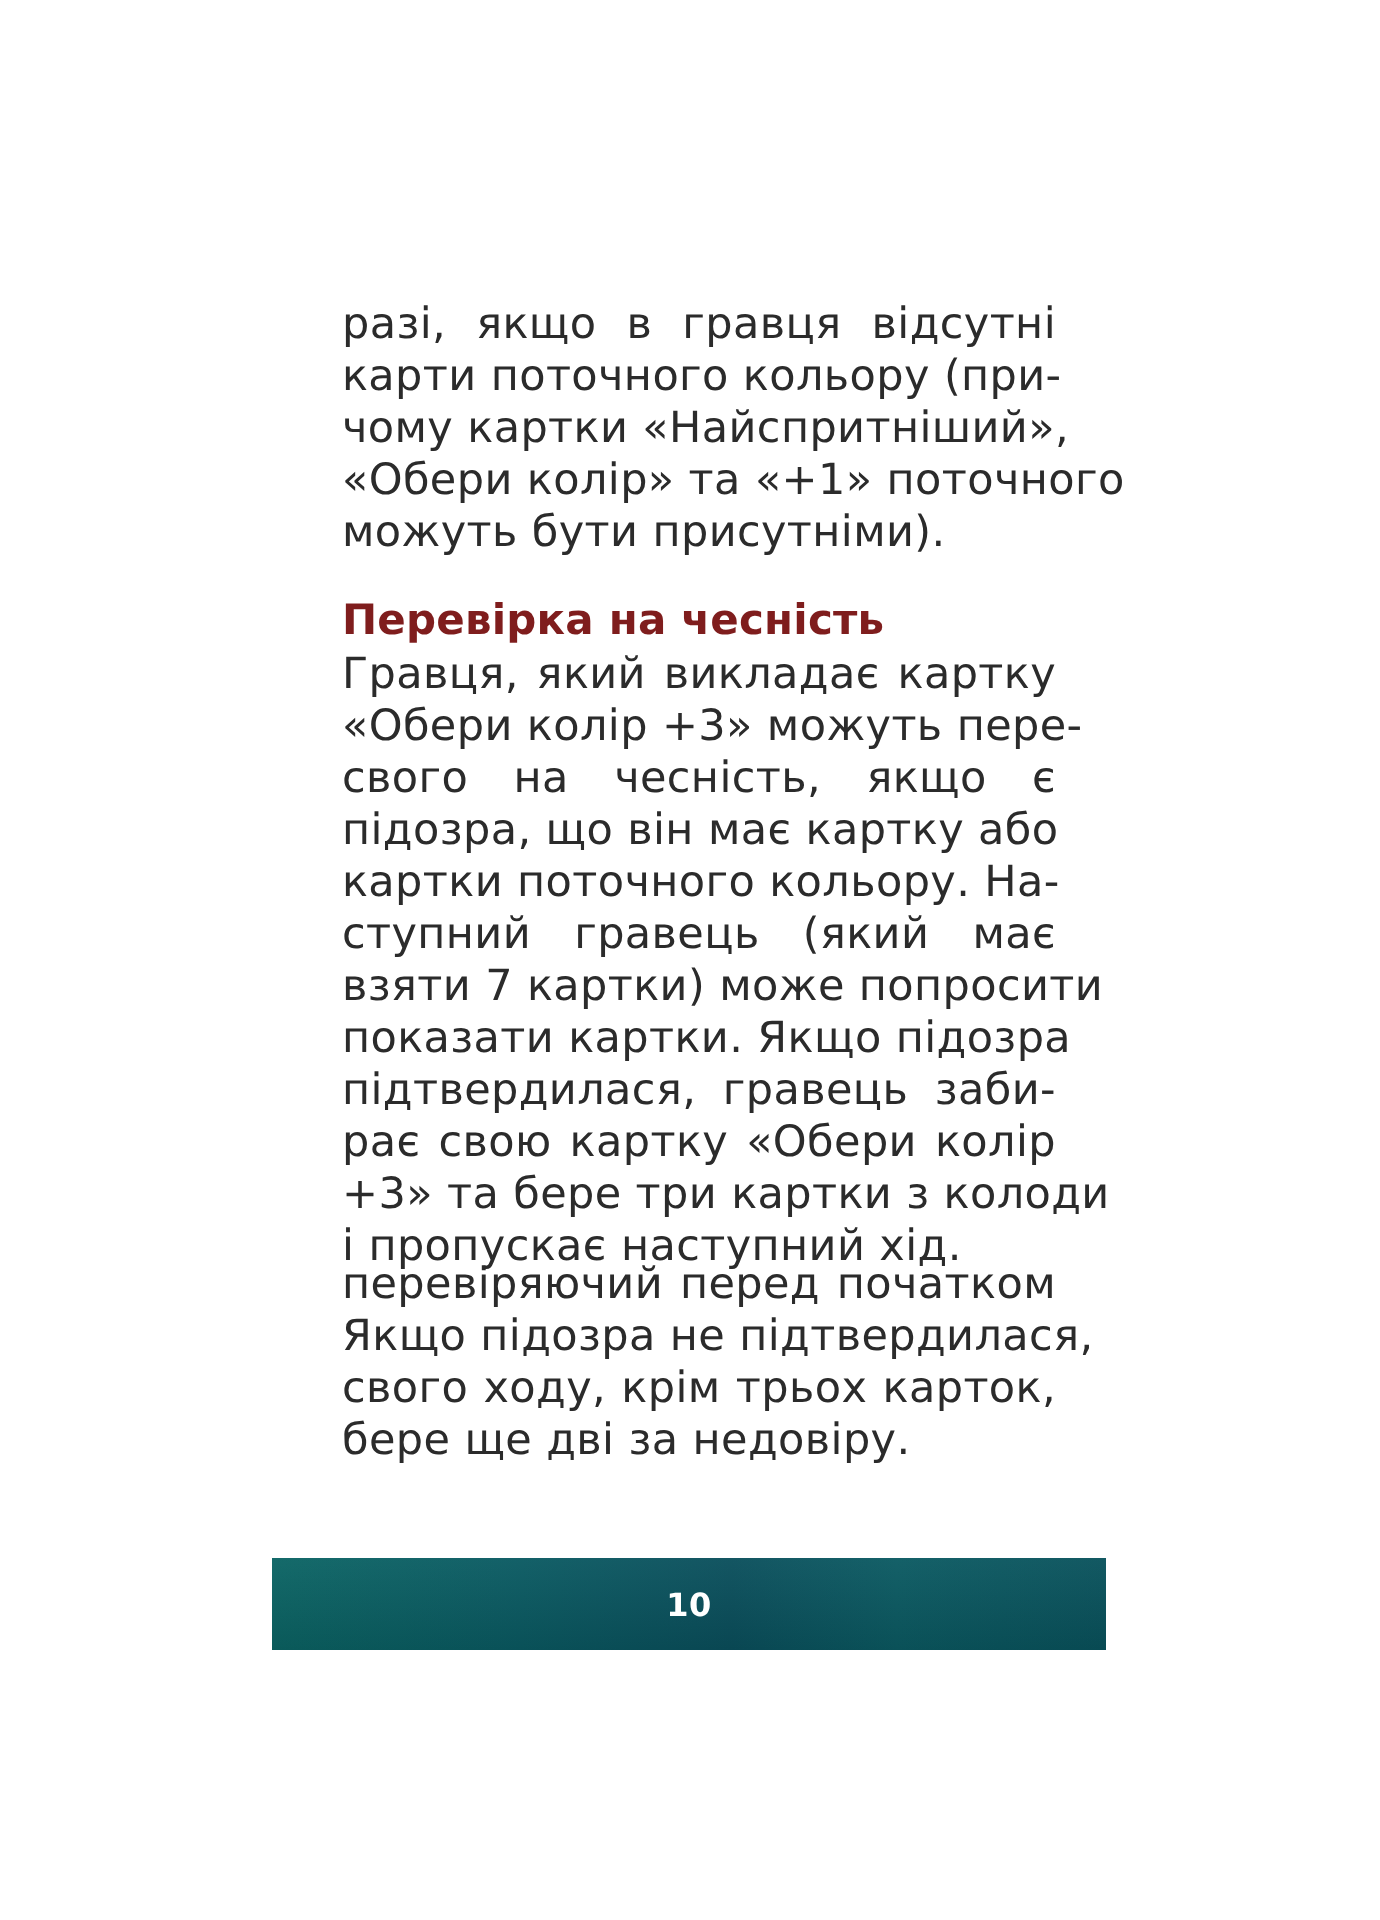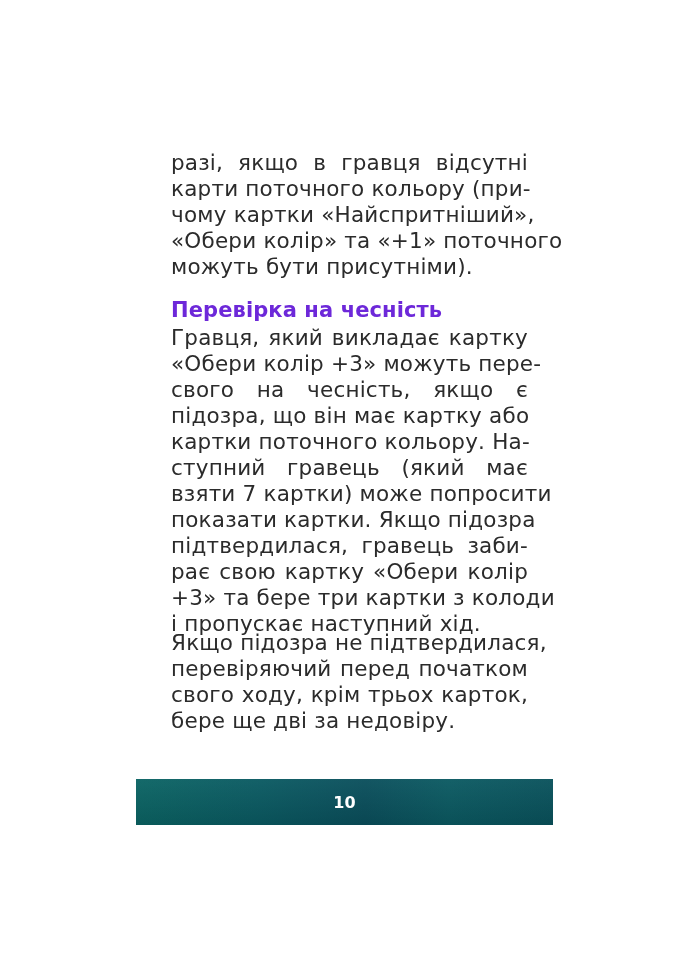--- a/index.html
+++ b/index.html
@@ -39,21 +39,21 @@
     .line.last {
       text-align-last: left;
     }
     .heading {
       position: absolute;
       left: 171px;
       top: 296px;
       font-size: 21px;
       font-weight: bold;
       line-height: 28px;
-      color: #6d28d9;
+      color: #7f1d1d;
       letter-spacing: 0.1px;
     }
     #para-1 { top: 150px; }
     #para-2 { top: 325px; }
     #para-3 { top: 630px; }
     .footer-bar {
       position: absolute;
       left: 136px;
       top: 779px;
       width: 417px;
@@ -105,22 +105,22 @@
     <span class="line">ступний гравець (який має</span>
     <span class="line">взяти 7 картки) може попросити</span>
     <span class="line">показати картки. Якщо підозра</span>
     <span class="line">підтвердилася, гравець заби-</span>
     <span class="line">рає свою картку «Обери колір</span>
     <span class="line">+3» та бере три картки з колоди</span>
     <span class="line last">і пропускає наступний хід.</span>
   </div>
 
   <div class="text-block" id="para-3">
+    <span class="line">перевіряючий перед початком</span>
     <span class="line">Якщо підозра не підтвердилася,</span>
-    <span class="line">перевіряючий перед початком</span>
     <span class="line">свого ходу, крім трьох карток,</span>
     <span class="line last">бере ще дві за недовіру.</span>
   </div>
 
   <div class="footer-bar">
     <span class="page-number">10</span>
   </div>
 
 </div>
 

